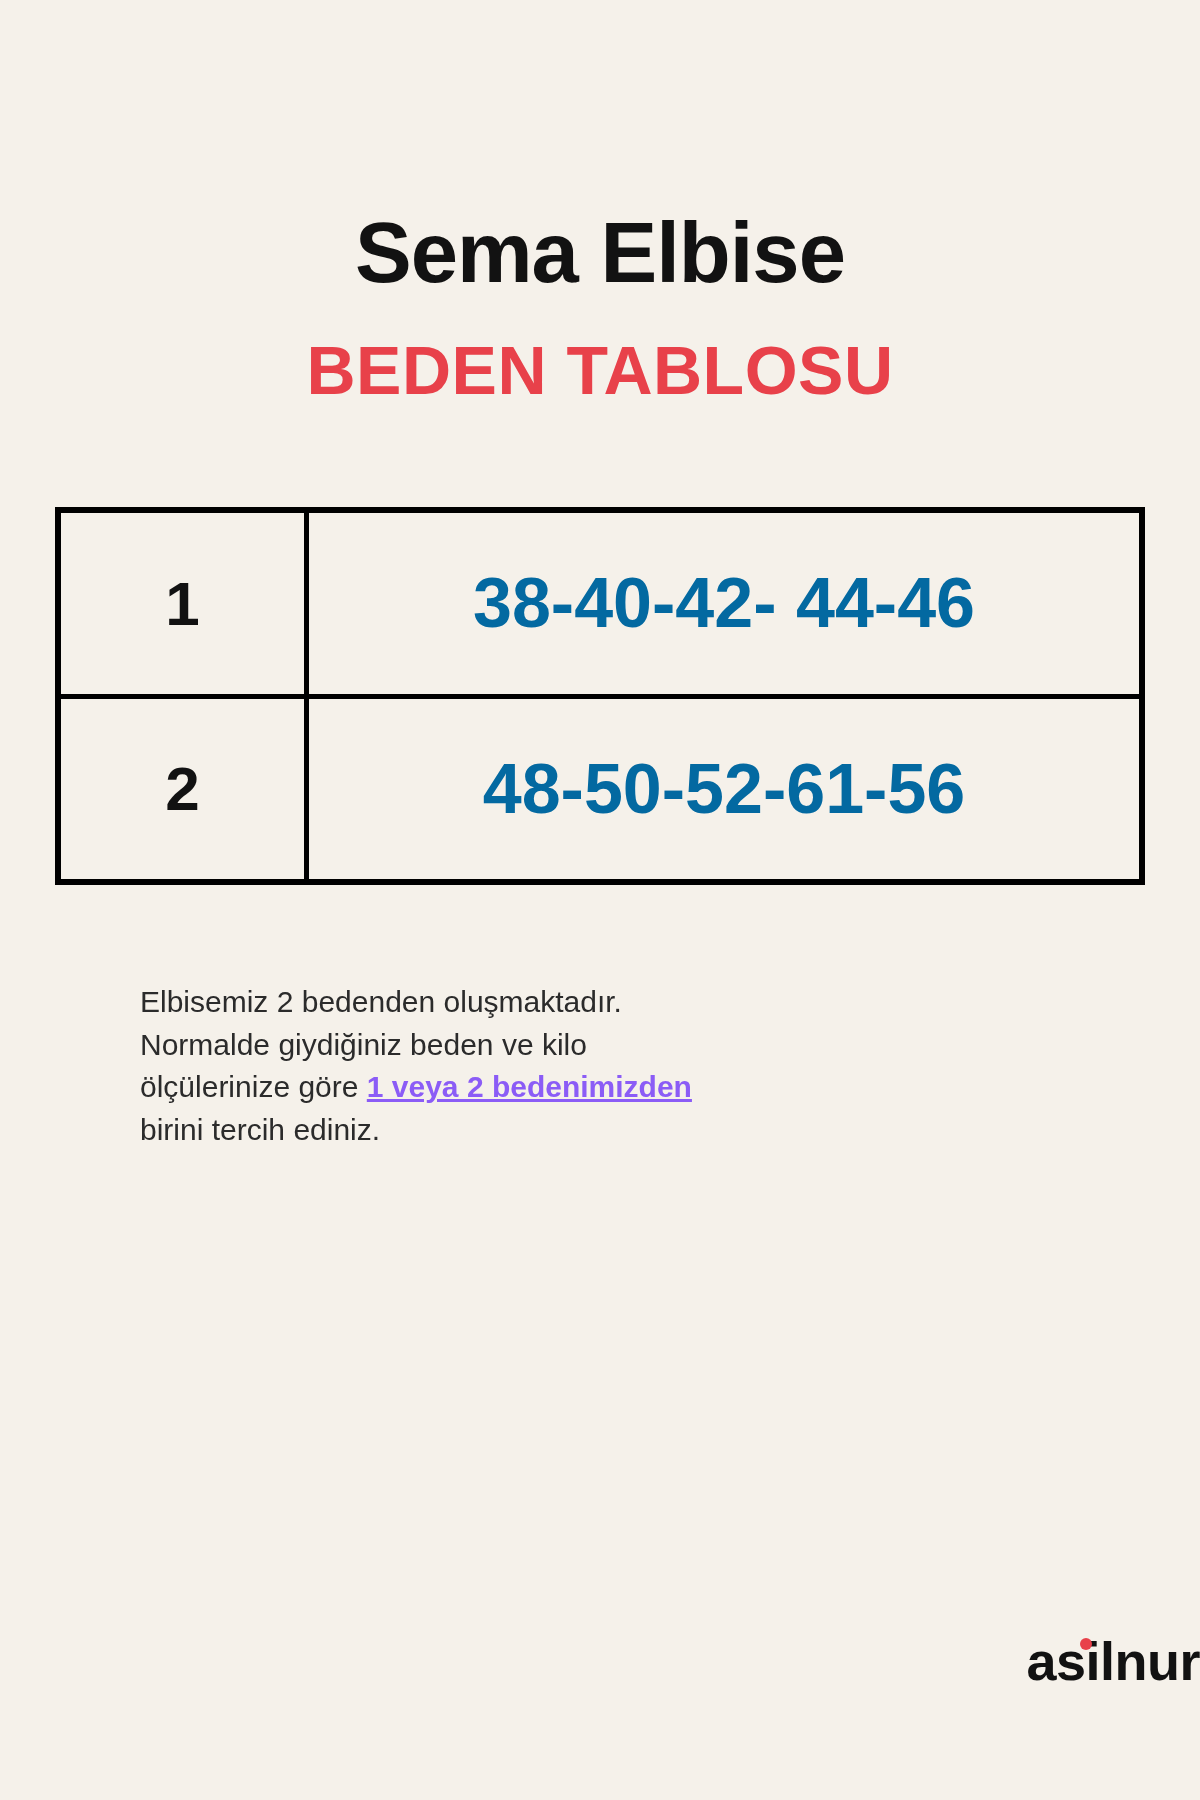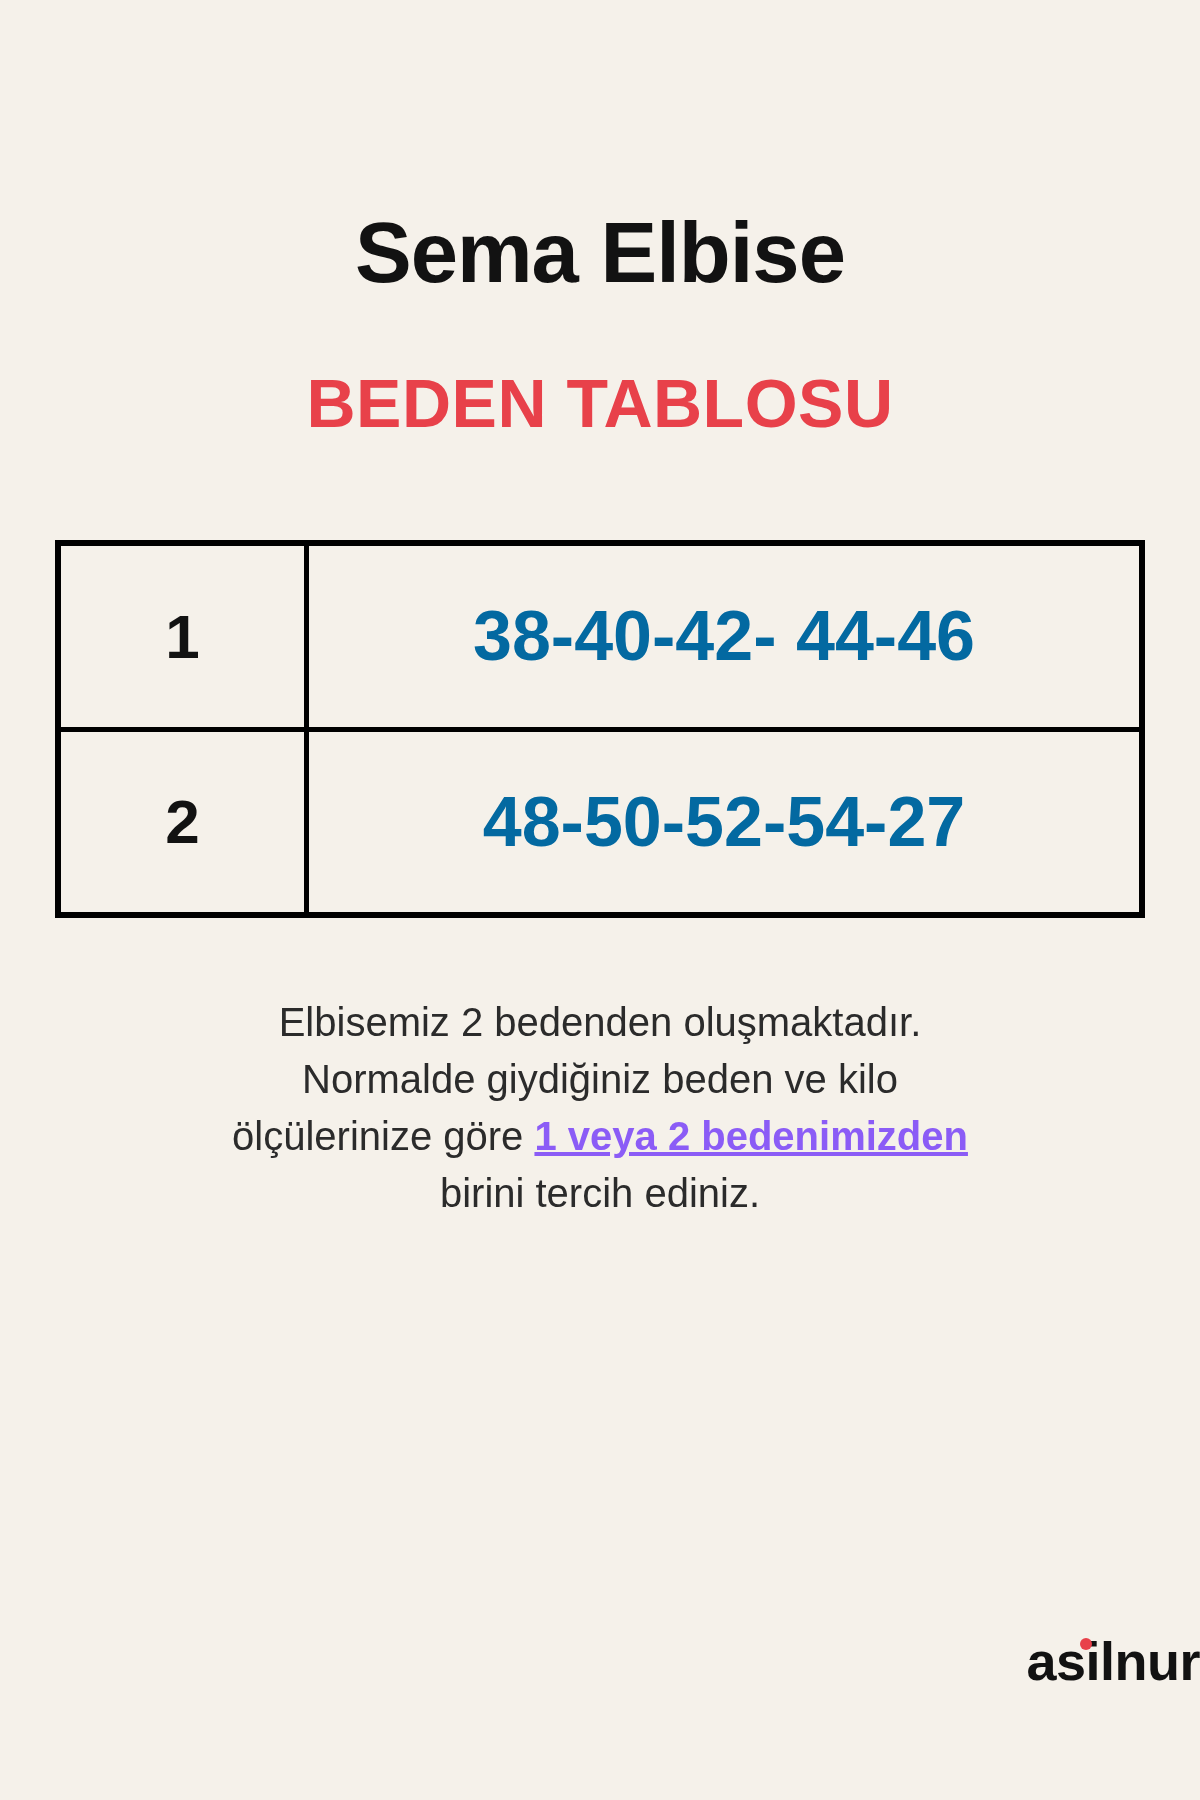--- a/index.html
+++ b/index.html
@@ -31,21 +31,21 @@
   }
   .title-line {
     font-size: 85px;
     font-weight: bold;
     line-height: 1.12;
     letter-spacing: -1px;
     color: #121212;
   }
 
   .subtitle {
-    margin-top: 64px;
+    margin-top: 31px;
     font-size: 68px;
     font-weight: bold;
     letter-spacing: 0.5px;
     color: #e8414a;
     text-align: center;
   }
 
   .table-wrap {
     margin-top: 98px;
     width: 1090px;
@@ -74,24 +74,24 @@
     color: #121212;
   }
   td.col-sizes {
     font-size: 70px;
     font-weight: bold;
     color: #0369a1;
     letter-spacing: 0px;
   }
 
   .note {
-    margin-top: 76px;
+    margin-top: 96px;
     width: 920px;
-    text-align: center;
-    font-size: 40px;
+    text-align: left;
+    font-size: 30px;
     line-height: 1.42;
     color: #2b2b2b;
   }
   .note b {
     font-weight: bold;
     color: #8b5cf6;
     text-decoration: underline;
   }
 
   .brand {
@@ -130,21 +130,21 @@
 
   <div class="table-wrap">
     <table class="size-table">
       <tbody>
         <tr>
           <td class="col-num">1</td>
           <td class="col-sizes">38-40-42- 44-46</td>
         </tr>
         <tr>
           <td class="col-num">2</td>
-          <td class="col-sizes">48-50-52-54-27</td>
+          <td class="col-sizes">48-50-52-61-56</td>
         </tr>
       </tbody>
     </table>
   </div>
 
   <div class="note">
     <span>Elbisemiz 2 bedenden oluşmaktadır.</span><br>
     <span>Normalde giydiğiniz beden ve kilo</span><br>
     <span>ölçülerinize göre </span><b>1 veya 2 bedenimizden</b><br>
     <span>birini tercih ediniz.</span>

